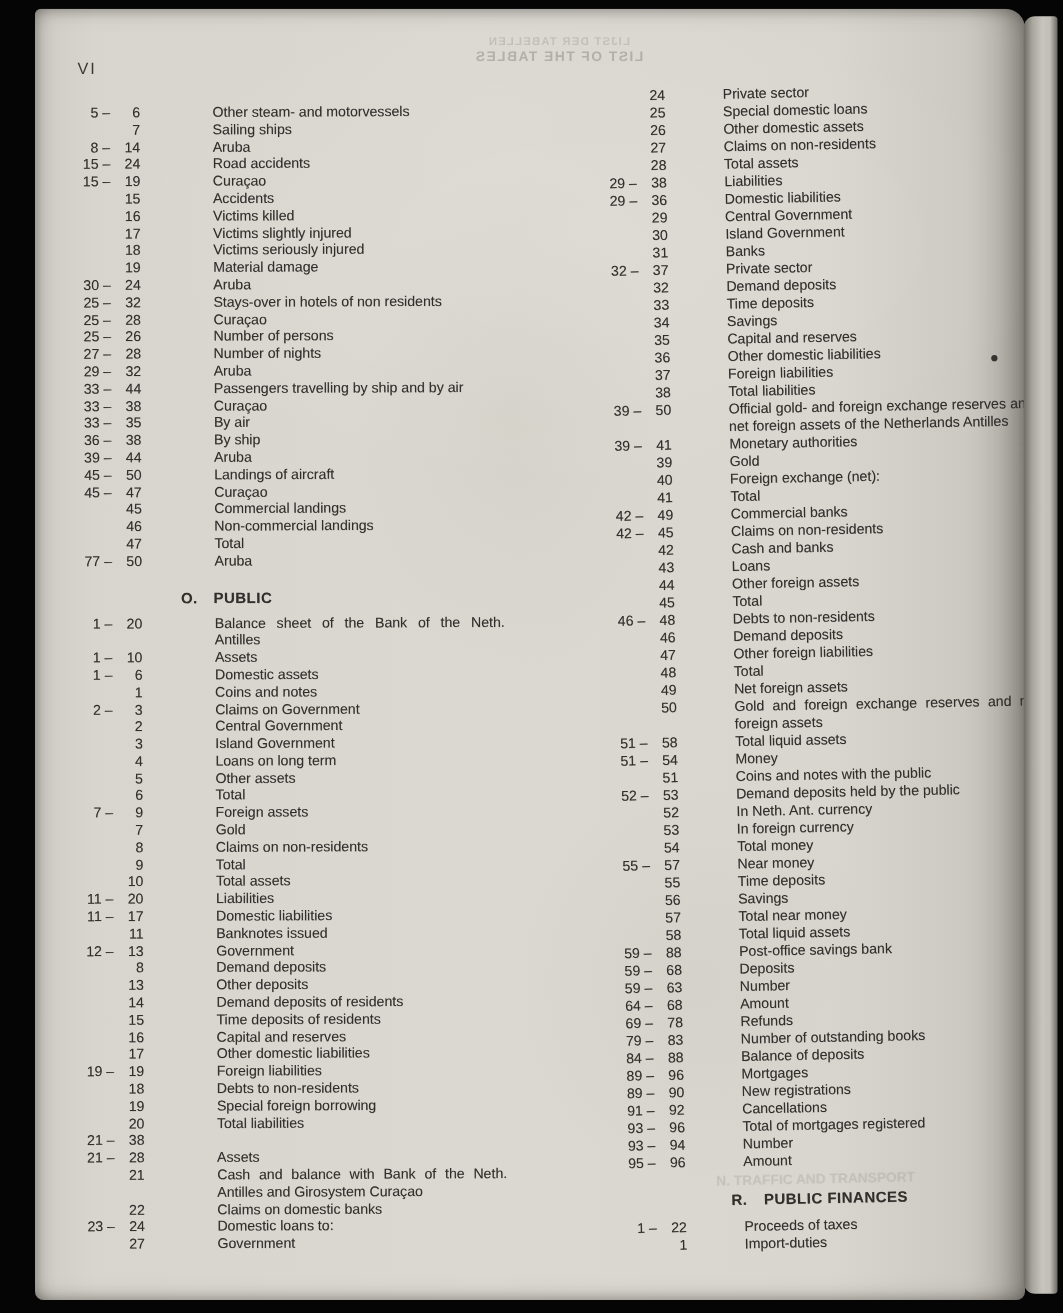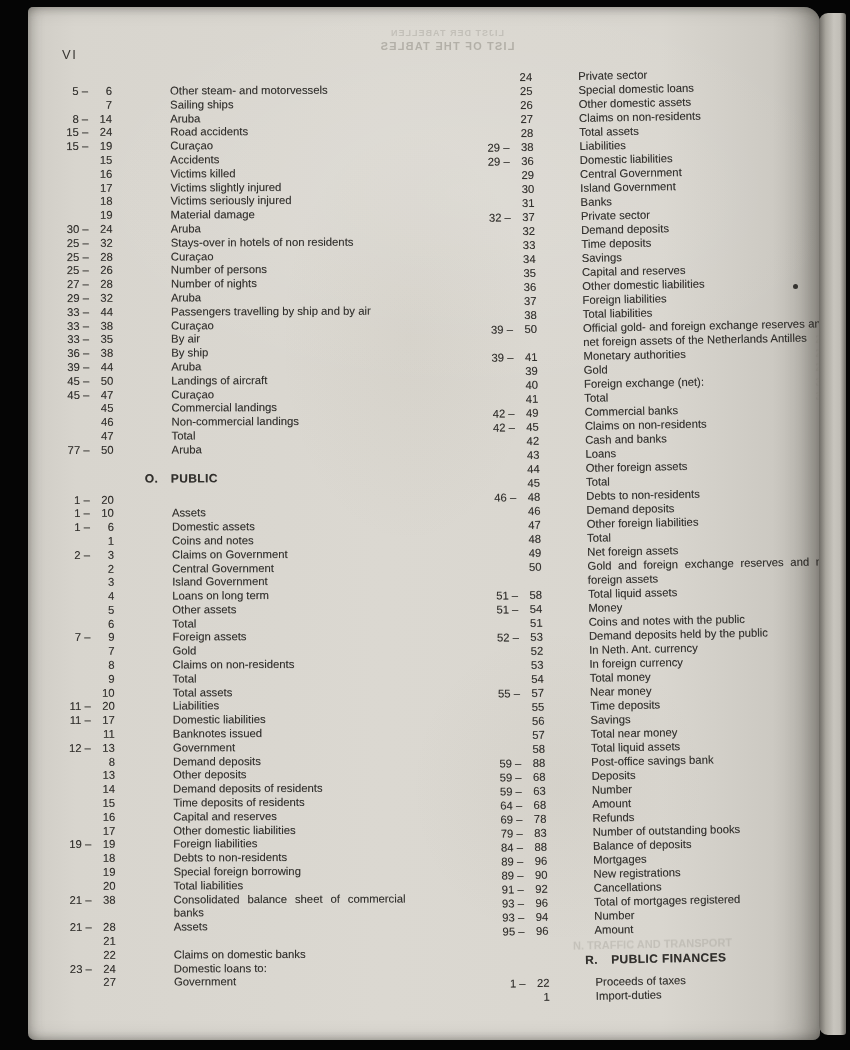--- a/index.html
+++ b/index.html
@@ -219,20 +219,21 @@
       </div>
       <div class="entry-row">
         <span class="num n1">77 –</span>
         <span class="num n2">50</span>
         <span class="entry-text">Aruba</span>
       </div>
       <div class="section-row"><span class="section-letter">O.</span><span class="section-title">PUBLIC</span></div>
       <div class="entry-row">
         <span class="num n1">1 –</span>
         <span class="num n2">20</span>
+        <span class="entry-text">Balance sheet of the Bank of the Neth. Antilles</span>
       </div>
       <div class="entry-row">
         <span class="num n1">1 –</span>
         <span class="num n2">10</span>
         <span class="entry-text">Assets</span>
       </div>
       <div class="entry-row">
         <span class="num n1">1 –</span>
         <span class="num n2">6</span>
         <span class="entry-text">Domestic assets</span>
@@ -363,30 +364,30 @@
         <span class="entry-text">Special foreign borrowing</span>
       </div>
       <div class="entry-row">
         <span class="num n1"></span>
         <span class="num n2">20</span>
         <span class="entry-text">Total liabilities</span>
       </div>
       <div class="entry-row">
         <span class="num n1">21 –</span>
         <span class="num n2">38</span>
-        <span class="entry-text">Consolidated balance sheet of commercial banks</span>
       </div>
       <div class="entry-row">
         <span class="num n1">21 –</span>
         <span class="num n2">28</span>
         <span class="entry-text">Assets</span>
       </div>
       <div class="entry-row">
         <span class="num n1"></span>
         <span class="num n2">21</span>
+        <span class="entry-text">Cash and balance with Bank of the Neth. Antilles and Girosystem Curaçao</span>
       </div>
       <div class="entry-row">
         <span class="num n1"></span>
         <span class="num n2">22</span>
         <span class="entry-text">Claims on domestic banks</span>
       </div>
       <div class="entry-row">
         <span class="num n1">23 –</span>
         <span class="num n2">24</span>
         <span class="entry-text">Domestic loans to:</span>

